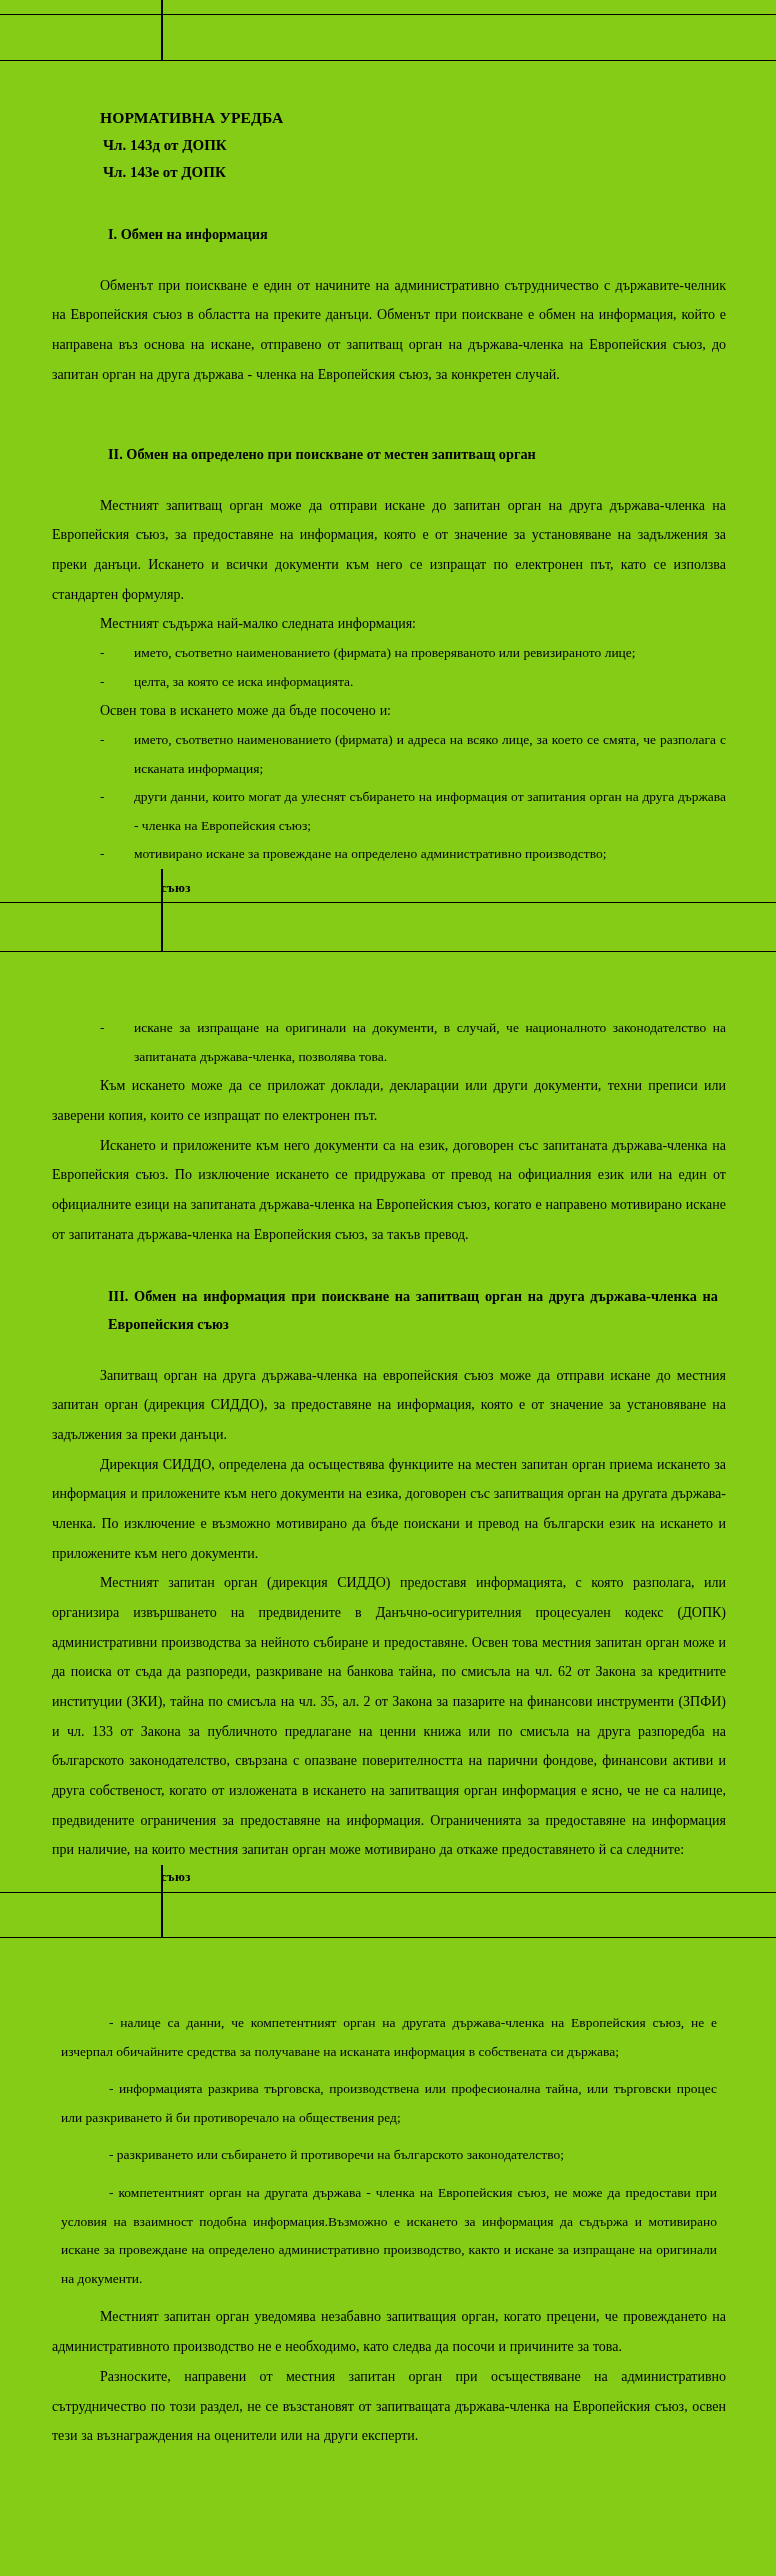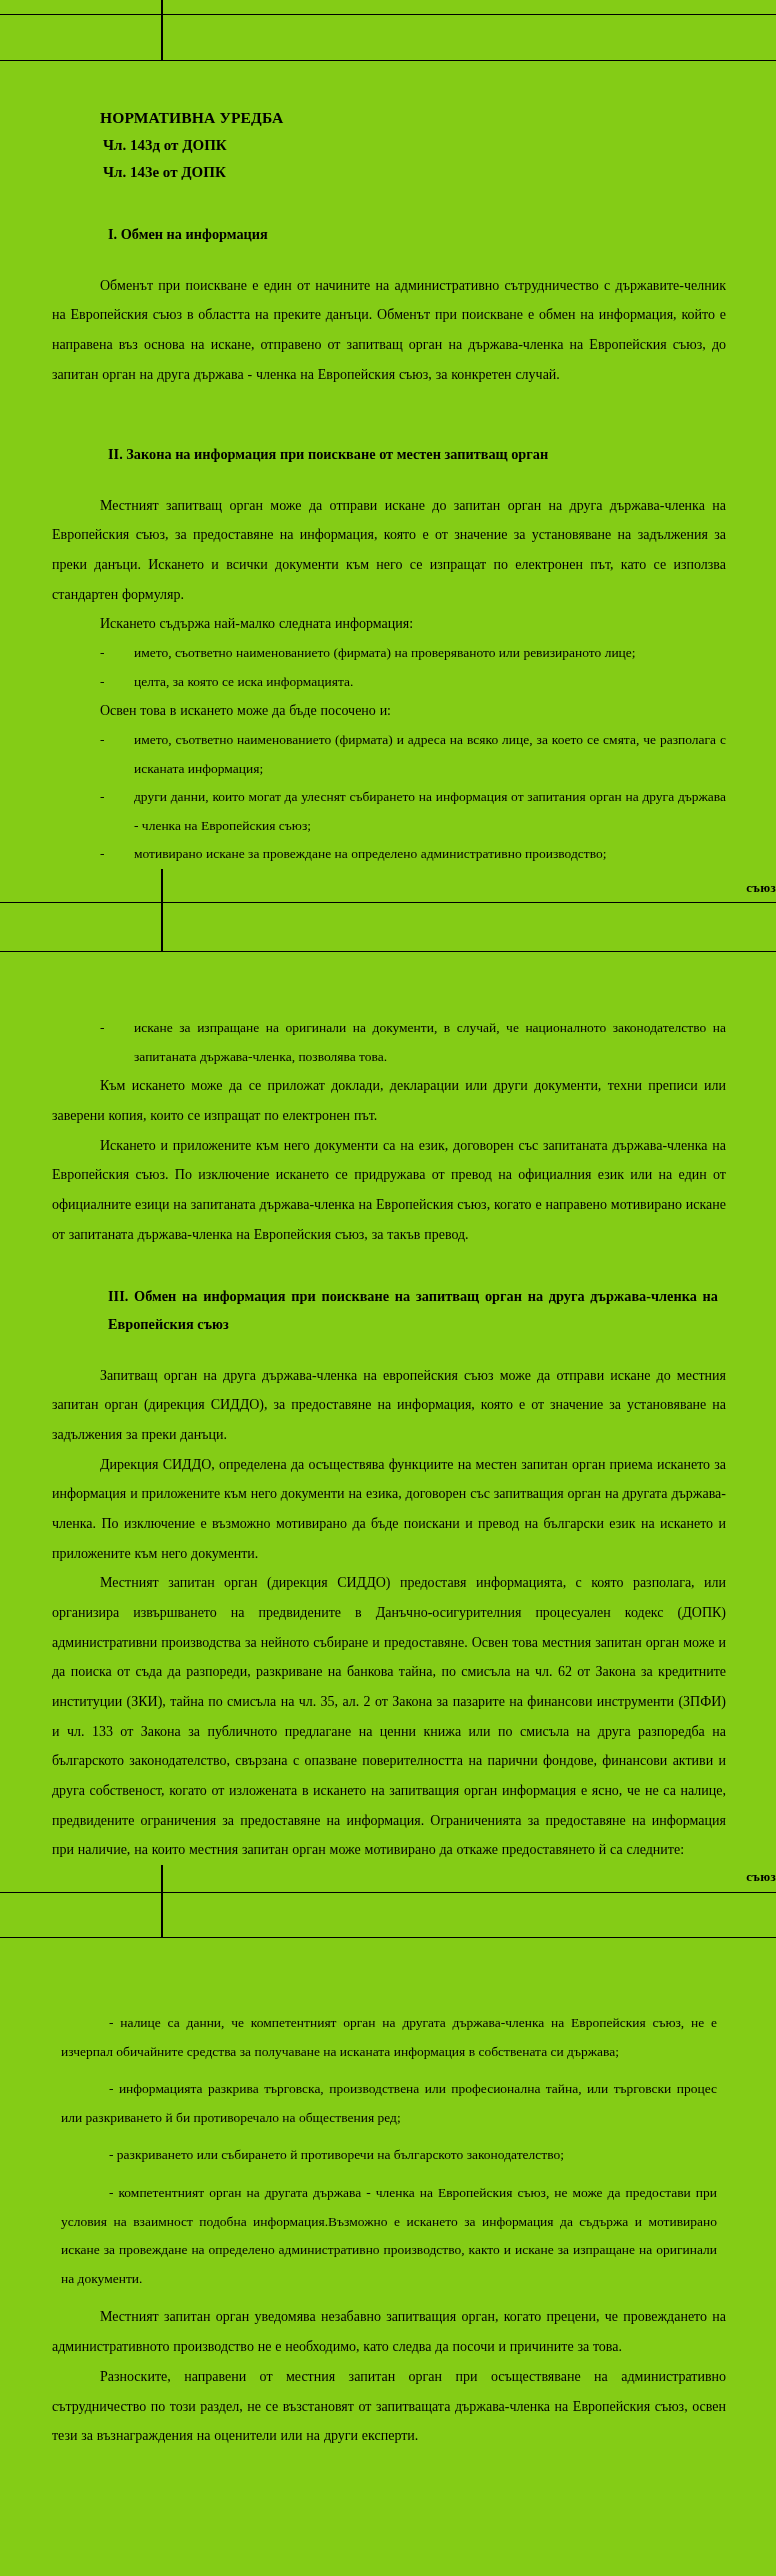--- a/index.html
+++ b/index.html
@@ -35,21 +35,21 @@
     box-sizing: border-box;
   }
   .break-vline {
     position: absolute;
     top: 0;
     bottom: 0;
     width: 0;
     border-left: 2.1px solid #000;
   }
   .footer-frag {
-    text-align: right;
+    text-align: left;
     font-weight: bold;
     font-size: 13px;
     letter-spacing: 0.3px;
     line-height: 1;
   }
 
   
   .content {
     padding: 0 50px 0 52px;
     box-sizing: border-box;
@@ -152,24 +152,24 @@
 
   <div class="content">
     <h2 class="section-head">I. Обмен на информация</h2>
     <div class="vspace-sm"></div>
     <p class="para">Обменът при поискване е един от начините на административно сътрудничество с държавите-челник на Европейския съюз в областта на преките данъци. Обменът при поискване е обмен на информация, който е направена въз основа на искане, отправено от запитващ орган на държава-членка на Европейския съюз, до запитан орган на друга държава - членка на Европейския съюз, за конкретен случай.</p>
   </div>
 
   <div class="vspace-lg"></div>
 
   <div class="content">
-    <h2 class="section-head">II. Закона на информация при поискване от местен запитващ орган</h2>
+    <h2 class="section-head">II. Обмен на определено при поискване от местен запитващ орган</h2>
     <div class="vspace-sm"></div>
     <p class="para">Местният запитващ орган може да отправи искане до запитан орган на друга държава-членка на Европейския съюз, за предоставяне на информация, която е от значение за установяване на задължения за преки данъци. Искането и всички документи към него се изпращат по електронен път, като се използва стандартен формуляр.</p>
-    <p class="para">Искането съдържа най-малко следната информация:</p>
+    <p class="para">Местният съдържа най-малко следната информация:</p>
 
     <ul class="dashlist">
       <li>
         <span class="dash">-</span>
         <span>името, съответно наименованието (фирмата) на проверяваното или ревизираното лице;</span>
       </li>
       <li>
         <span class="dash">-</span>
         <span>целта, за която се иска информацията.</span>
       </li>

